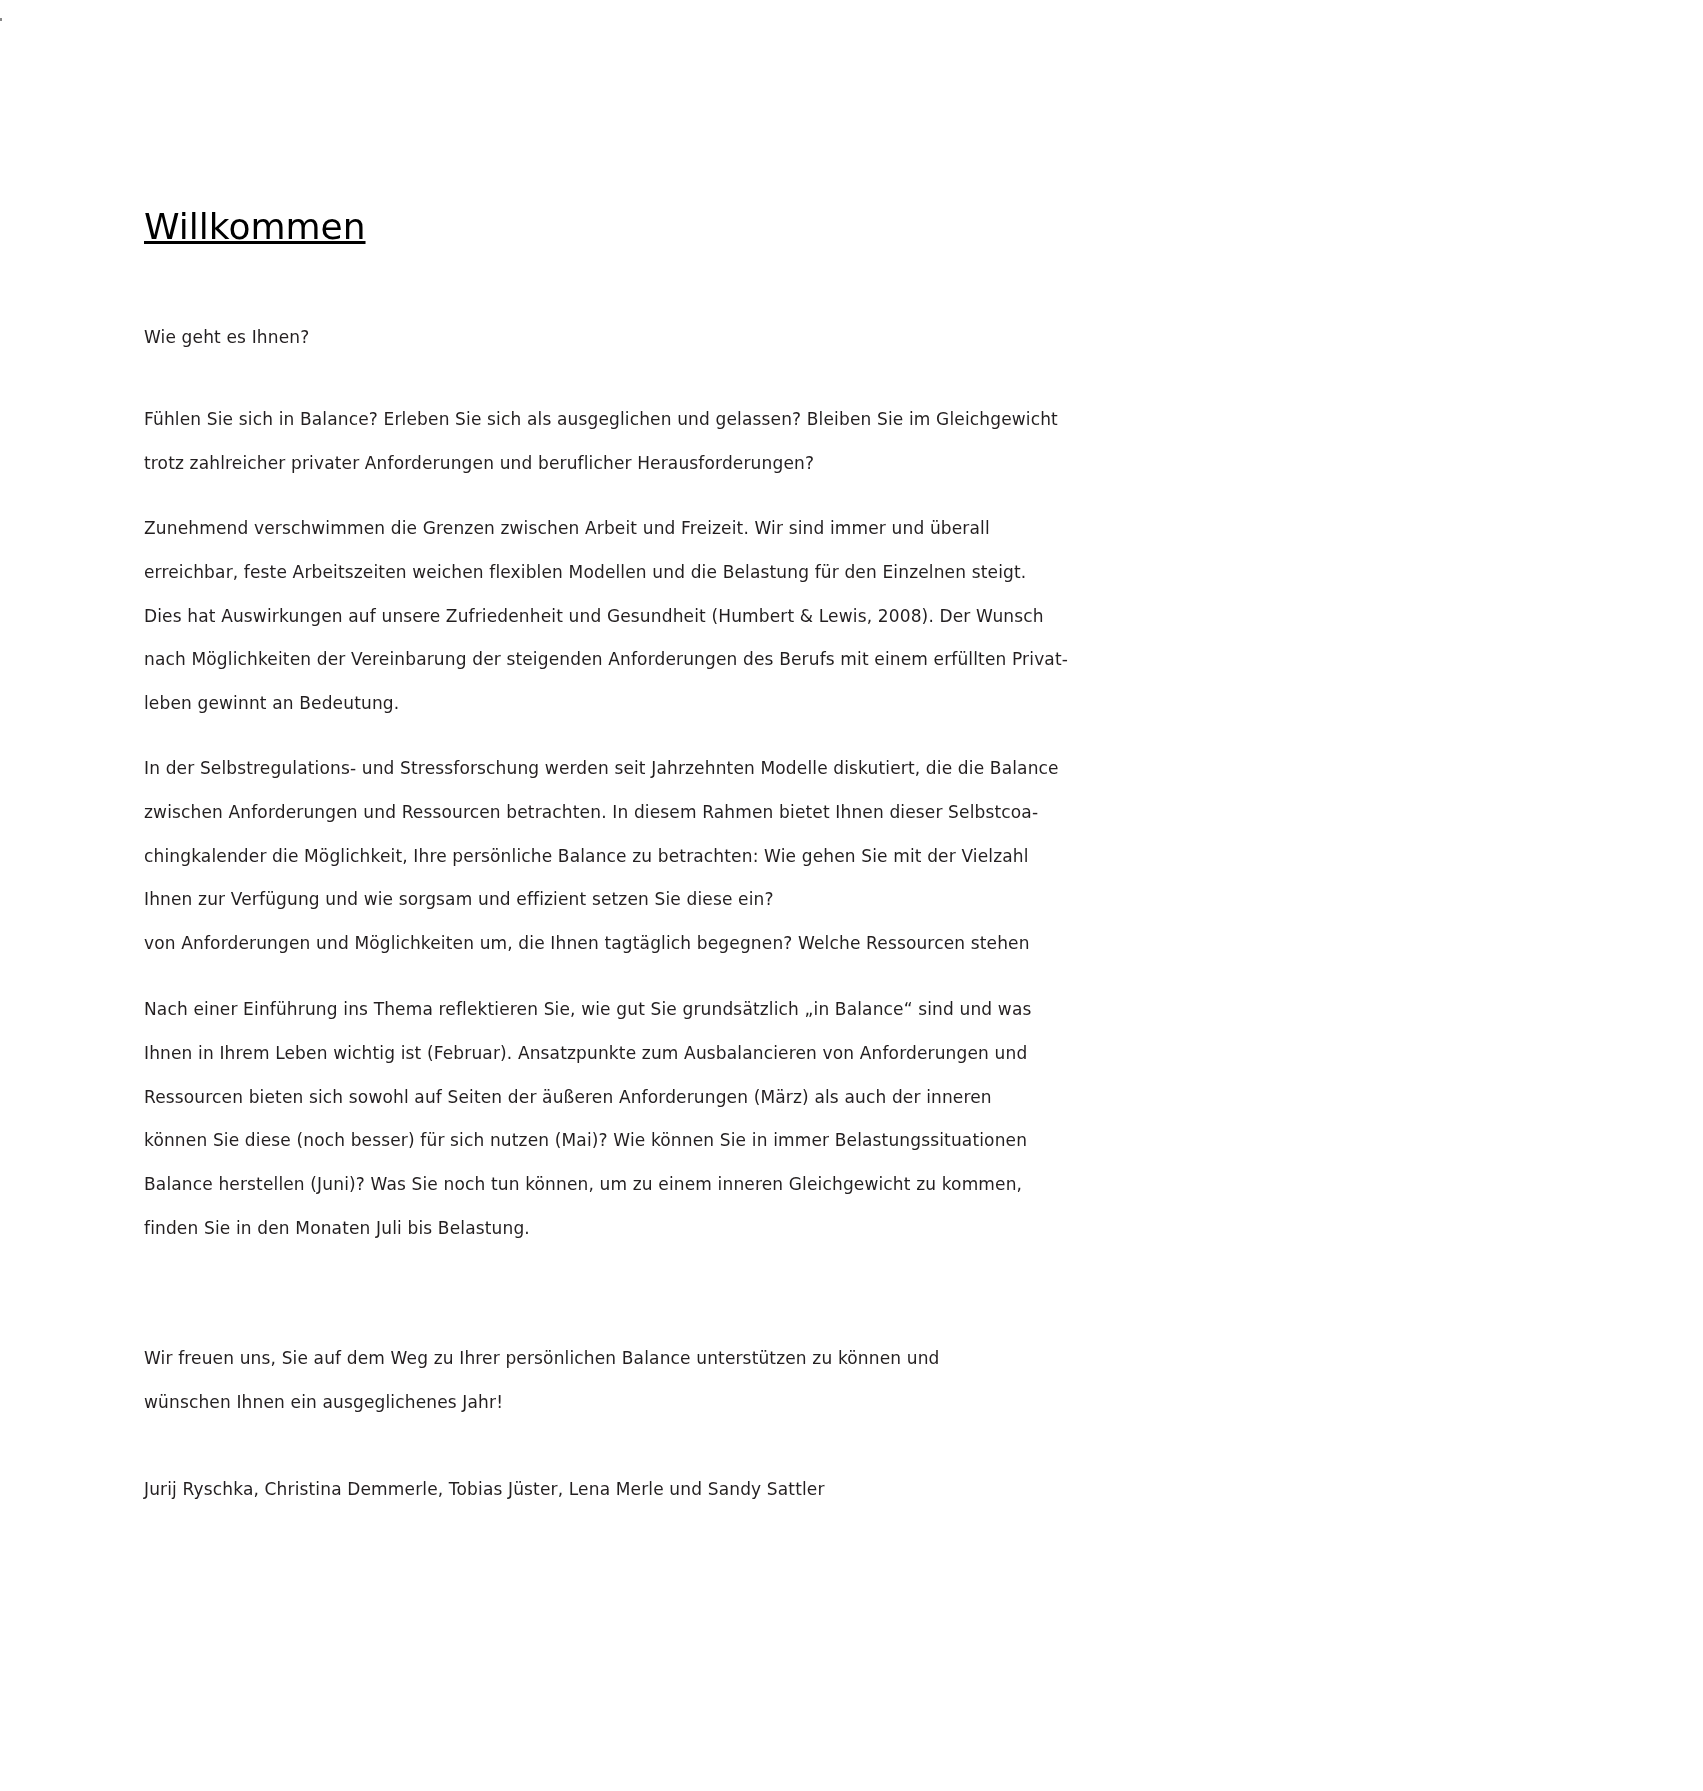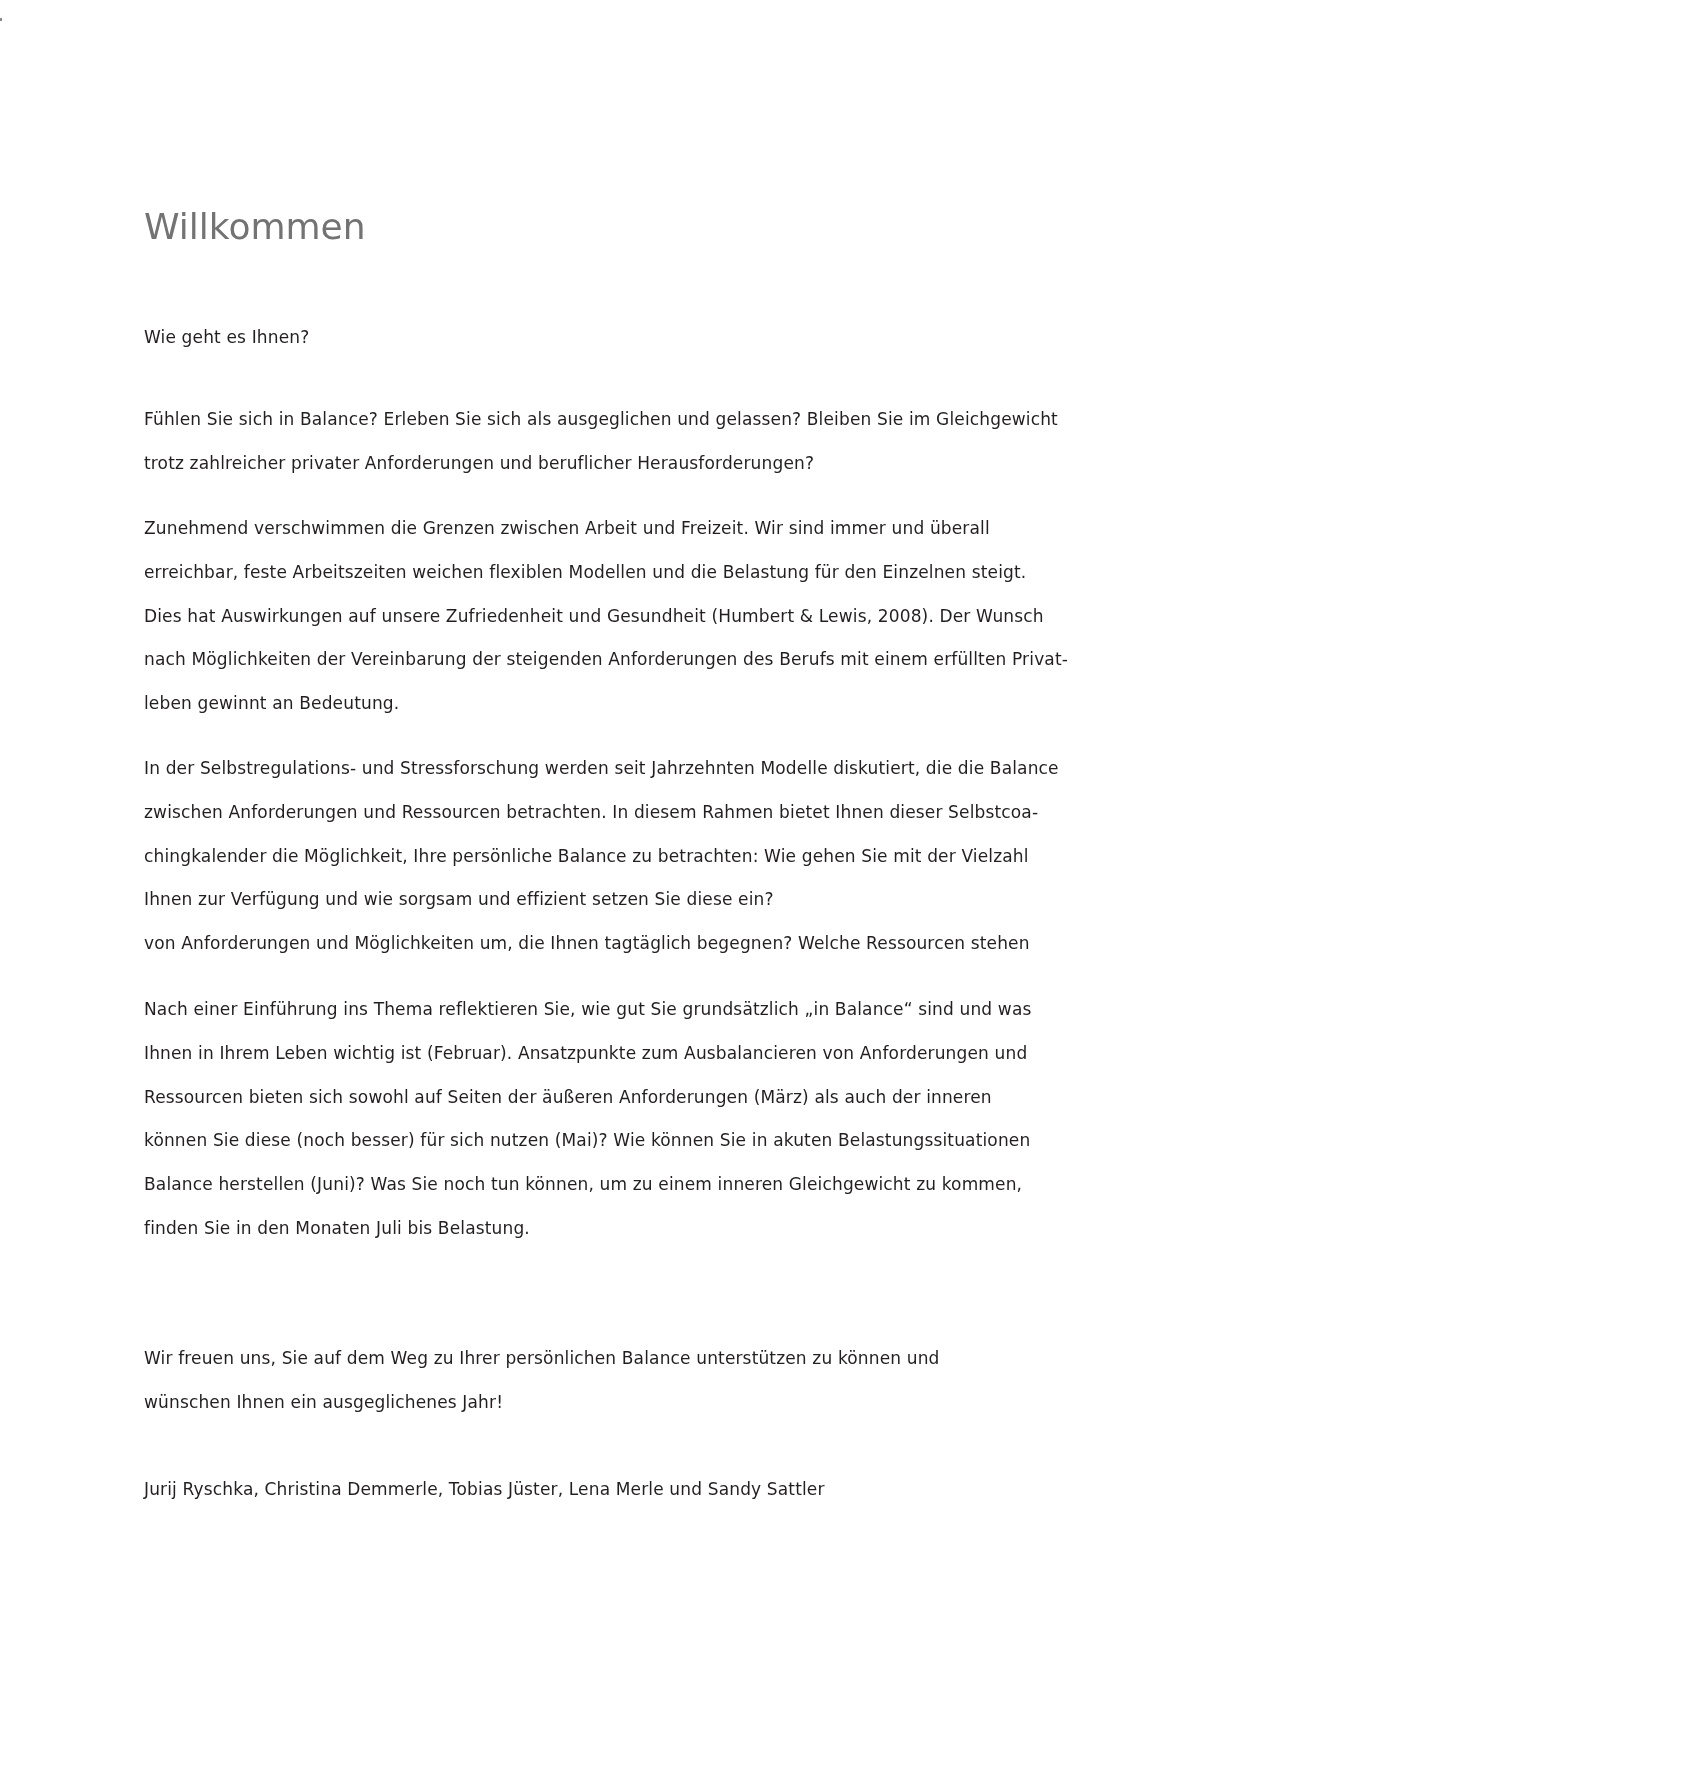--- a/index.html
+++ b/index.html
@@ -22,21 +22,21 @@
   }
   .line { display: block; }
   .corner-mark { position: absolute; left: 0; top: 18px; width: 2px; height: 3px; background: #888; }
 </style>
 </head>
 <body>
 
 <div class="corner-mark"></div>
 
 <div class="page">
-  <h1 class="title" style="color: #737373;">Willkommen</h1>
+  <h1 class="title" style="color: #000000; text-decoration: underline;">Willkommen</h1>
 
   <p class="para" style="top:316px;">
     <span class="line" style="display: block; transform-origin: left top;">Wie geht es Ihnen?</span>
   </p>
 
   <p class="para" style="top:398px;">
     <span class="line" style="display: block; transform-origin: left top;">Fühlen Sie sich in Balance? Erleben Sie sich als ausgeglichen und gelassen? Bleiben Sie im Gleichgewicht</span>
     <span class="line" style="display: block; transform-origin: left top;">trotz zahlreicher privater Anforderungen und beruflicher Herausforderungen?</span>
   </p>
 
@@ -53,21 +53,21 @@
     <span class="line" style="display: block; transform-origin: left top;">zwischen Anforderungen und Ressourcen betrachten. In diesem Rahmen bietet Ihnen dieser Selbstcoa-</span>
     <span class="line" style="display: block; transform-origin: left top;">chingkalender die Möglichkeit, Ihre persönliche Balance zu betrachten: Wie gehen Sie mit der Vielzahl</span>
     <span class="line" style="display: block; transform-origin: left top;">Ihnen zur Verfügung und wie sorgsam und effizient setzen Sie diese ein?</span>
     <span class="line" style="display: block; transform-origin: left top;">von Anforderungen und Möglichkeiten um, die Ihnen tagtäglich begegnen? Welche Ressourcen stehen</span>
   </p>
 
   <p class="para" style="top:988px;">
     <span class="line" style="display: block; transform-origin: left top;">Nach einer Einführung ins Thema reflektieren Sie, wie gut Sie grundsätzlich „in Balance“ sind und was</span>
     <span class="line" style="display: block; transform-origin: left top;">Ihnen in Ihrem Leben wichtig ist (Februar). Ansatzpunkte zum Ausbalancieren von Anforderungen und</span>
     <span class="line" style="display: block; transform-origin: left top;">Ressourcen bieten sich sowohl auf Seiten der äußeren Anforderungen (März) als auch der inneren</span>
-    <span class="line" style="display: block; transform-origin: left top;">können Sie diese (noch besser) für sich nutzen (Mai)? Wie können Sie in akuten Belastungssituationen</span>
+    <span class="line" style="display: block; transform-origin: left top;">können Sie diese (noch besser) für sich nutzen (Mai)? Wie können Sie in immer Belastungssituationen</span>
     <span class="line" style="display: block; transform-origin: left top;">Balance herstellen (Juni)? Was Sie noch tun können, um zu einem inneren Gleichgewicht zu kommen,</span>
     <span class="line" style="display: block; transform-origin: left top;">finden Sie in den Monaten Juli bis Belastung.</span>
   </p>
 
   <p class="para" style="top:1337px;">
     <span class="line" style="display: block; transform-origin: left top;">Wir freuen uns, Sie auf dem Weg zu Ihrer persönlichen Balance unterstützen zu können und</span>
     <span class="line" style="display: block; transform-origin: left top;">wünschen Ihnen ein ausgeglichenes Jahr!</span>
   </p>
 
   <p class="para" style="top:1468px;">

